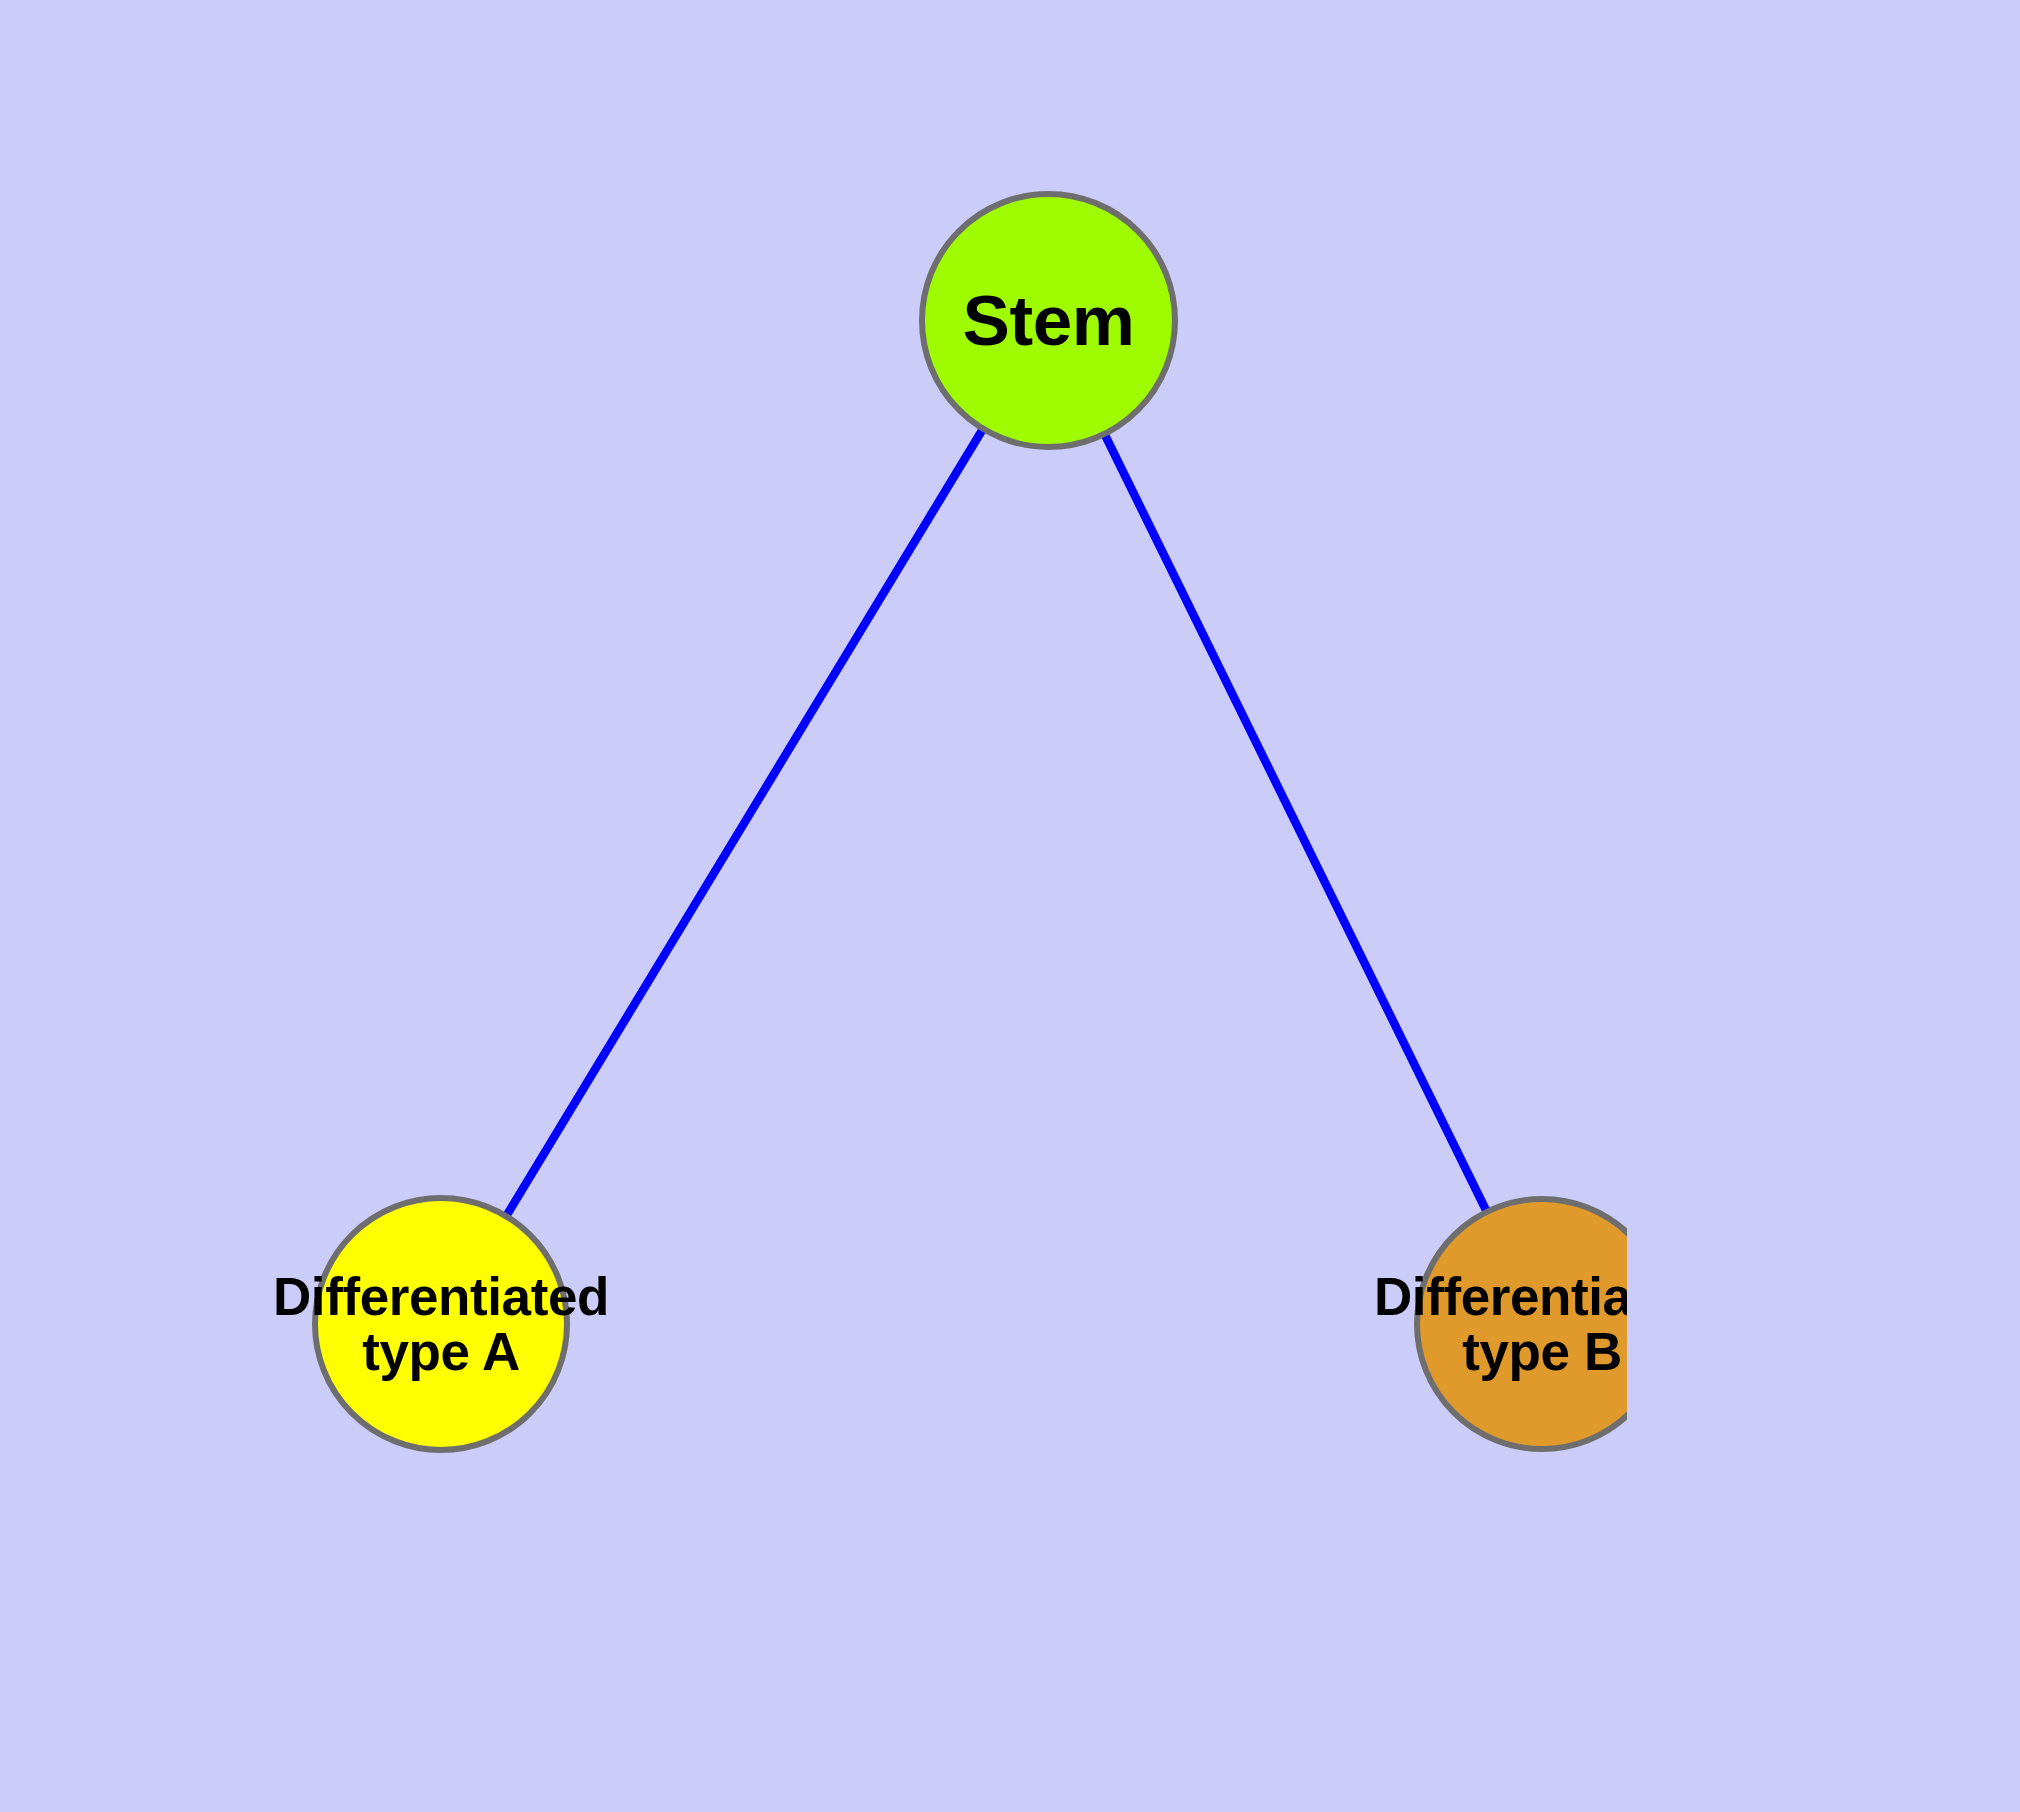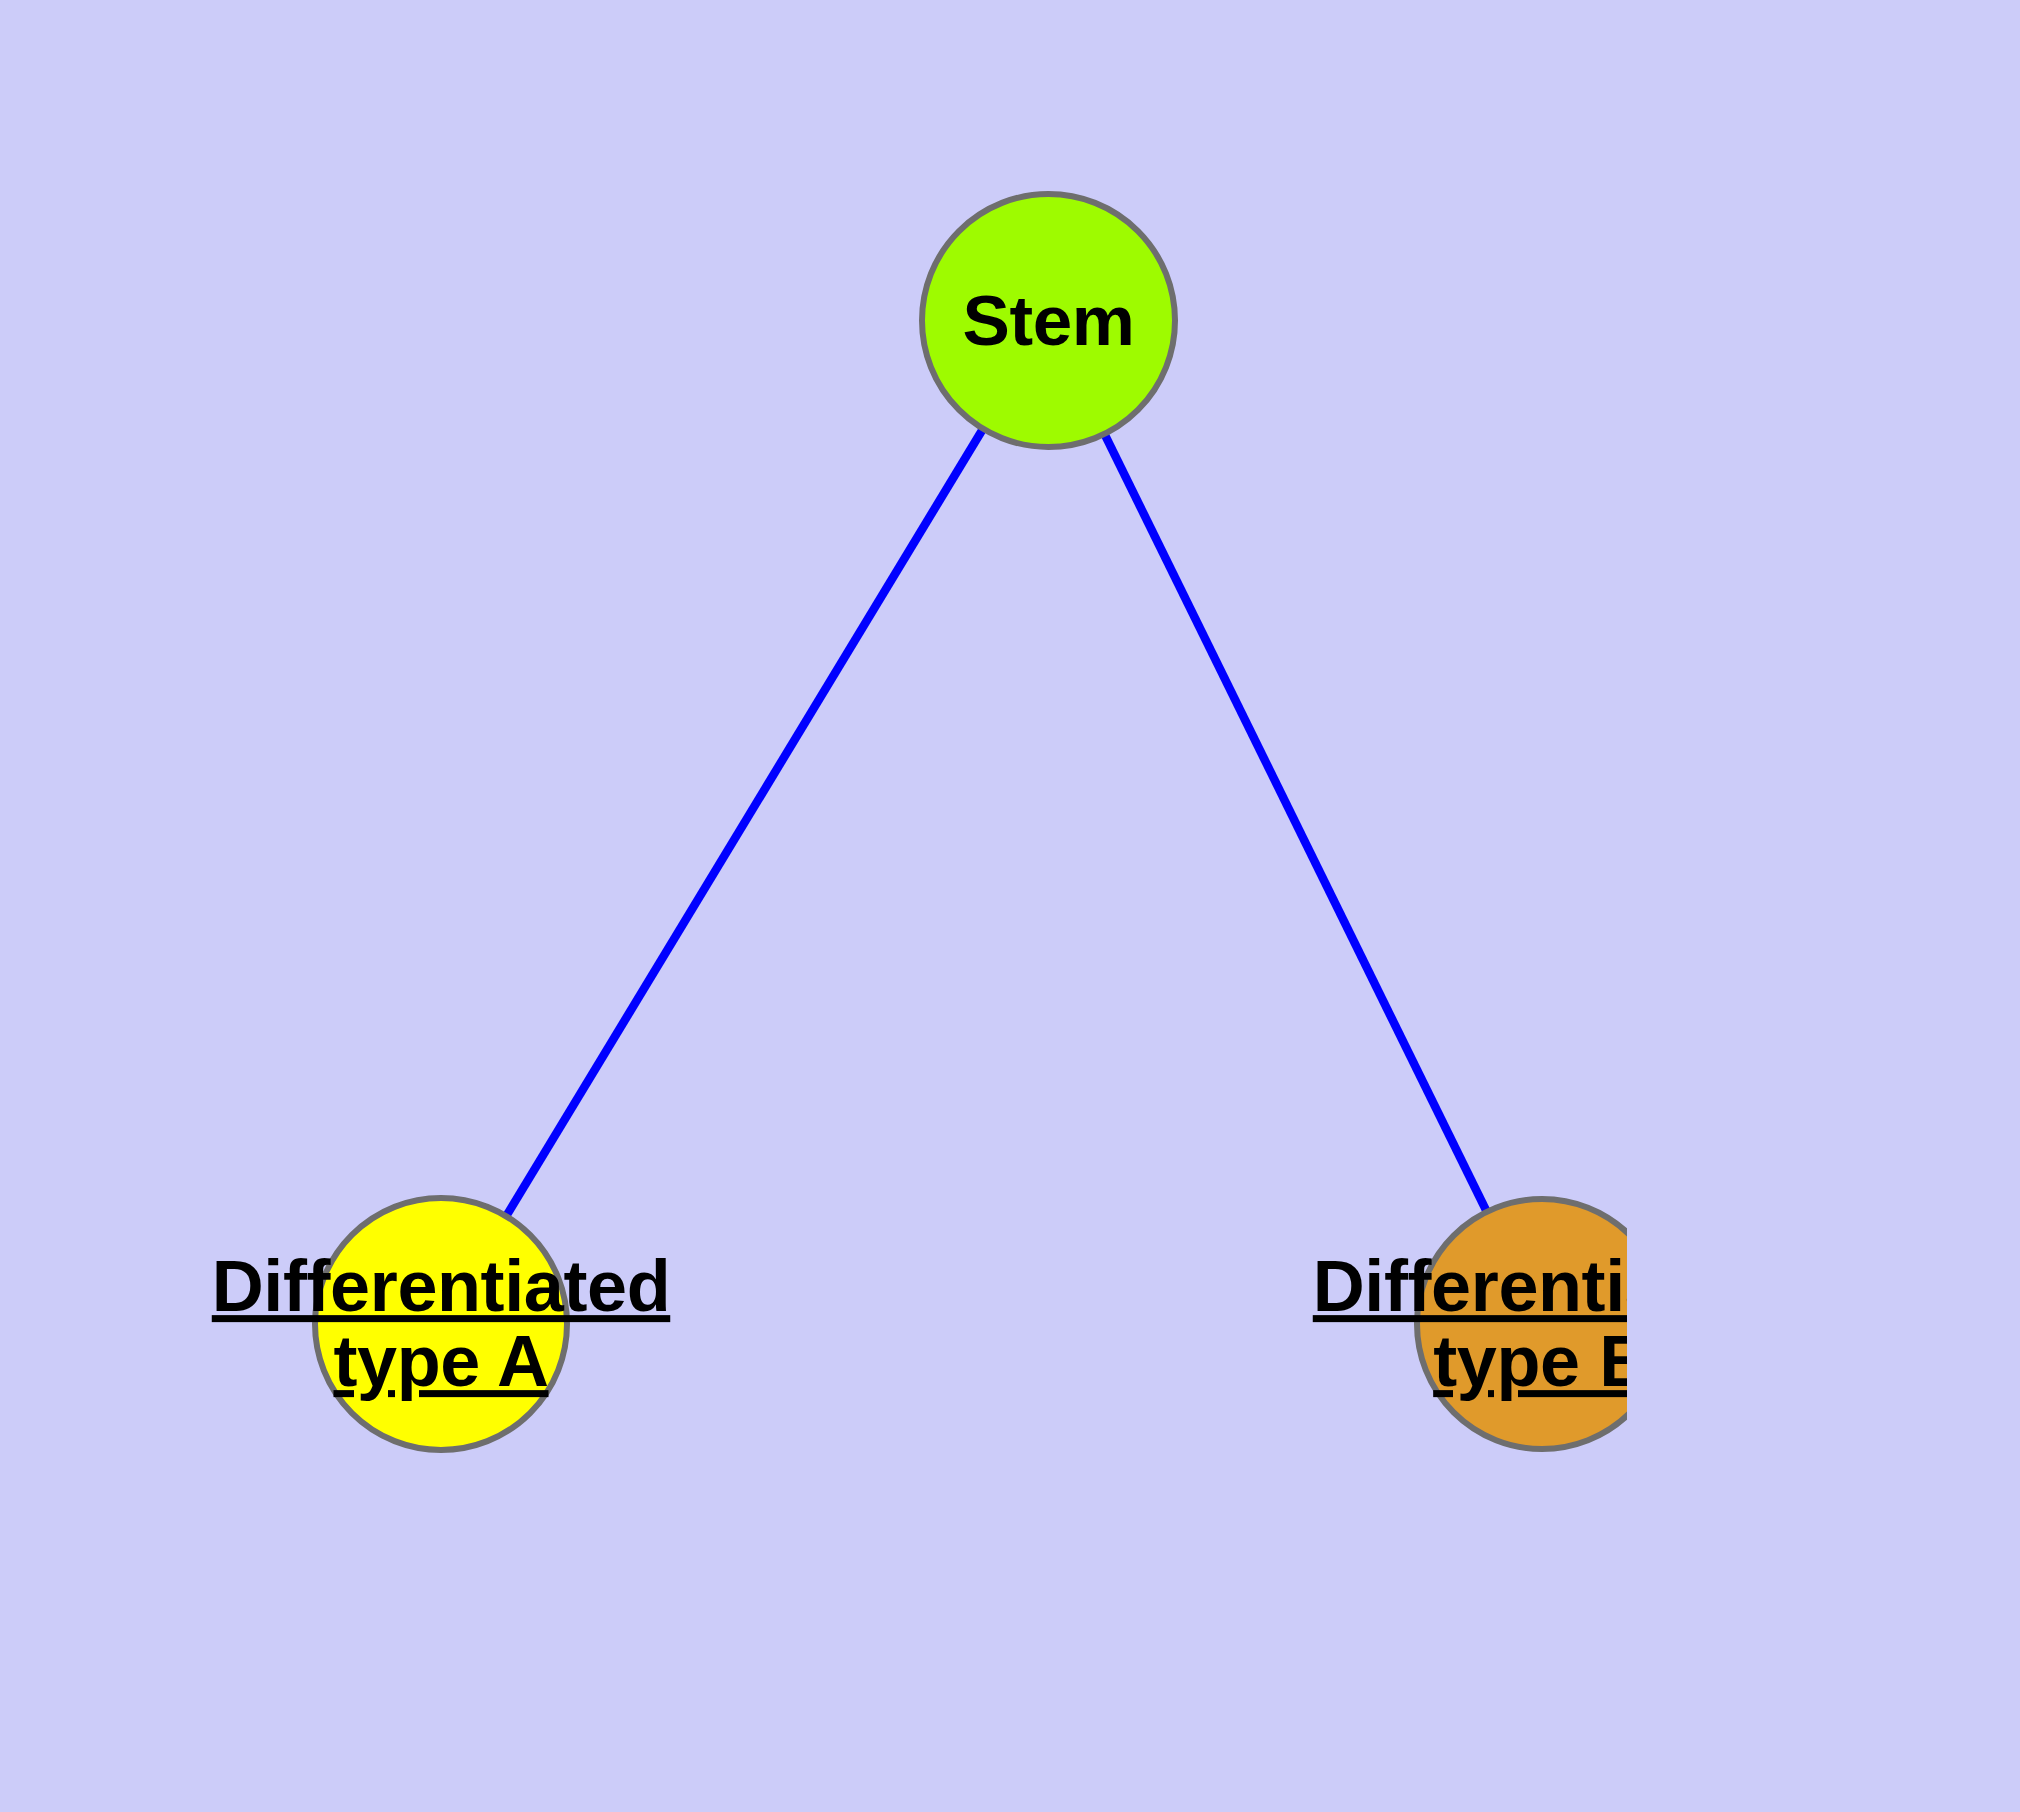--- a/index.html
+++ b/index.html
@@ -49,21 +49,21 @@
     white-space: pre;
     text-align: center;
     color: #000000;
     font-weight: bold;
     line-height: 1.04;
     letter-spacing: -0.4px;
     pointer-events: none;
   }
   .node-stem .node-label   { font-size: 71px; }
   .node-diffA .node-label,
-  .node-diffB .node-label  { font-size: 72px; text-decoration: underline; }
+  .node-diffB .node-label  { font-size: 53px; }
 </style>
 </head>
 <body style="background: rgb(204, 204, 249);">
 
 <div id="canvas" style="width: 1627px; height: 1812px; background: rgb(204, 204, 249);">
 
   <svg id="edge-layer" viewBox="0 0 2384 2138" xmlns="http://www.w3.org/2000/svg" style="width: 2021px; height: 1812px;">
     <line x1="1237" y1="378" x2="520" y2="1562" stroke="#0000ff" stroke-width="10" stroke-linecap="butt"></line>
     <line x1="1237" y1="378" x2="1819" y2="1562" stroke="#0000ff" stroke-width="10" stroke-linecap="butt"></line>
   </svg>

